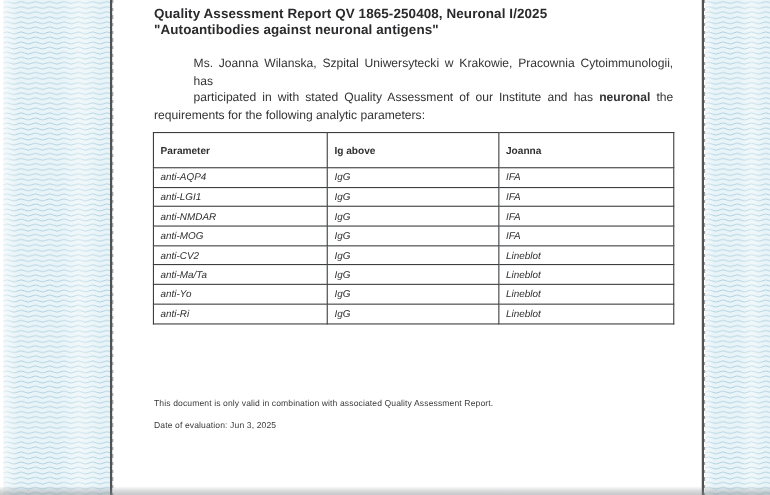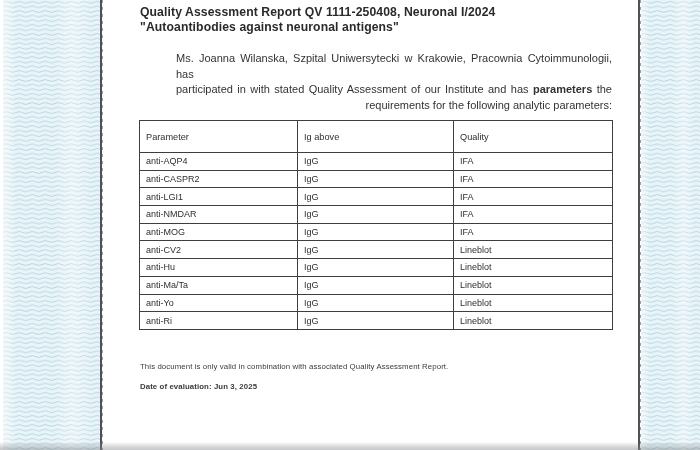--- a/index.html
+++ b/index.html
@@ -44,49 +44,49 @@
   .title-block {
     position: absolute; left: 140px; top: 5px; width: 482px;
     font-size: 12.2px; font-weight: bold; line-height: 14.6px;
     color: #2a2a2c; letter-spacing: 0.1px;
   }
   .body-par {
     position: absolute; left: 140px; top: 51px; width: 472px;
     font-size: 11px; line-height: 15.6px; color: #333335;
   }
   .jline { text-align: justify; text-align-last: justify; padding-left: 36px; }
-  .jline-last { text-align: right; }
+  .jline-last { text-align: left; }
 
   table.params {
     position: absolute; left: 139px; top: 120px; width: 473px;
     border-collapse: collapse; table-layout: fixed;
     font-size: 9px; color: #2f2f31;
   }
   table.params col.c1 { width: 158px; }
   table.params col.c2 { width: 156px; }
   table.params col.c3 { width: 159px; }
   table.params th, table.params td {
     border: 1px solid #3c3f41;
     padding: 0 6px;
     text-align: left;
     vertical-align: middle;
     white-space: nowrap;
     overflow: hidden;
   }
-  table.params th { height: 32px; font-weight: normal; font-size: 9.2px; }
-  table.params td { height: 17.7px; font-weight: normal; }
+  table.params th { height: 32px; font-weight: bold; font-size: 9.2px; }
+  table.params td { height: 17.7px; font-weight: normal; font-style: italic; }
   table.params { border: 1.5px solid #35383a; }
 
   .note {
     position: absolute; left: 140px; top: 362px;
     font-size: 7.8px; color: #3a3a3c; letter-spacing: 0.1px;
   }
   .date-line {
     position: absolute; left: 140px; top: 382px;
-    font-size: 7.8px; color: #3a3a3c; letter-spacing: 0.1px; font-weight: bold;
+    font-size: 7.8px; color: #3a3a3c; letter-spacing: 0.1px;
   }
 
   .bottom-shadow {
     position: absolute; left: 0; bottom: 0; width: 700px; height: 8px;
     background: linear-gradient(to bottom,
       rgba(128,132,135,0) 0%, rgba(128,132,135,0.30) 55%, rgba(140,144,146,0.5) 100%);
     pointer-events: none;
   }
 </style>
 </head>
@@ -114,77 +114,67 @@
   <div class="band band-right">
     <svg viewBox="0 0 59 450" preserveAspectRatio="none">
       <rect x="0" y="0" width="59" height="450" fill="#e9f4f8"></rect>
       <rect x="0" y="0" width="59" height="450" fill="url(#wavepat)"></rect>
     </svg>
     <div class="band-sheen"></div>
   </div>
   <div class="edge-line edge-right"></div>
 
   <div class="title-block">
-    <div>Quality Assessment Report QV 1111-250408, Neuronal I/2024</div>
+    <div>Quality Assessment Report QV 1865-250408, Neuronal I/2025</div>
     <div>"Autoantibodies against neuronal antigens"</div>
   </div>
 
   <div class="body-par">
     <div class="jline">Ms. Joanna Wilanska, Szpital Uniwersytecki w Krakowie, Pracownia Cytoimmunologii, has</div>
-    <div class="jline"><span>participated in with stated Quality Assessment of our Institute and has </span><b>parameters</b><span> the</span></div>
+    <div class="jline"><span>participated in with stated Quality Assessment of our Institute and has </span><b>neuronal</b><span> the</span></div>
     <div class="jline-last">requirements for the following analytic parameters:</div>
   </div>
 
   <table class="params">
     <colgroup>
         <col class="c1">
         <col class="c2">
         <col class="c3">
       </colgroup>
     <thead>
       <tr>
         <th>Parameter</th>
         <th>Ig above</th>
-        <th>Quality</th>
+        <th>Joanna</th>
       </tr>
     </thead>
     <tbody>
 
     <tr>
         <td>anti-AQP4</td>
-        <td>IgG</td>
-        <td>IFA</td>
-      </tr>
-        <tr>
-        <td>anti-CASPR2</td>
         <td>IgG</td>
         <td>IFA</td>
       </tr>
         <tr>
         <td>anti-LGI1</td>
         <td>IgG</td>
         <td>IFA</td>
       </tr>
         <tr>
         <td>anti-NMDAR</td>
         <td>IgG</td>
         <td>IFA</td>
       </tr>
         <tr>
         <td>anti-MOG</td>
         <td>IgG</td>
         <td>IFA</td>
       </tr>
         <tr>
         <td>anti-CV2</td>
-        <td>IgG</td>
-        <td>Lineblot</td>
-      </tr>
-        <tr>
-        <td>anti-Hu</td>
         <td>IgG</td>
         <td>Lineblot</td>
       </tr>
         <tr>
         <td>anti-Ma/Ta</td>
         <td>IgG</td>
         <td>Lineblot</td>
       </tr>
         <tr>
         <td>anti-Yo</td>

